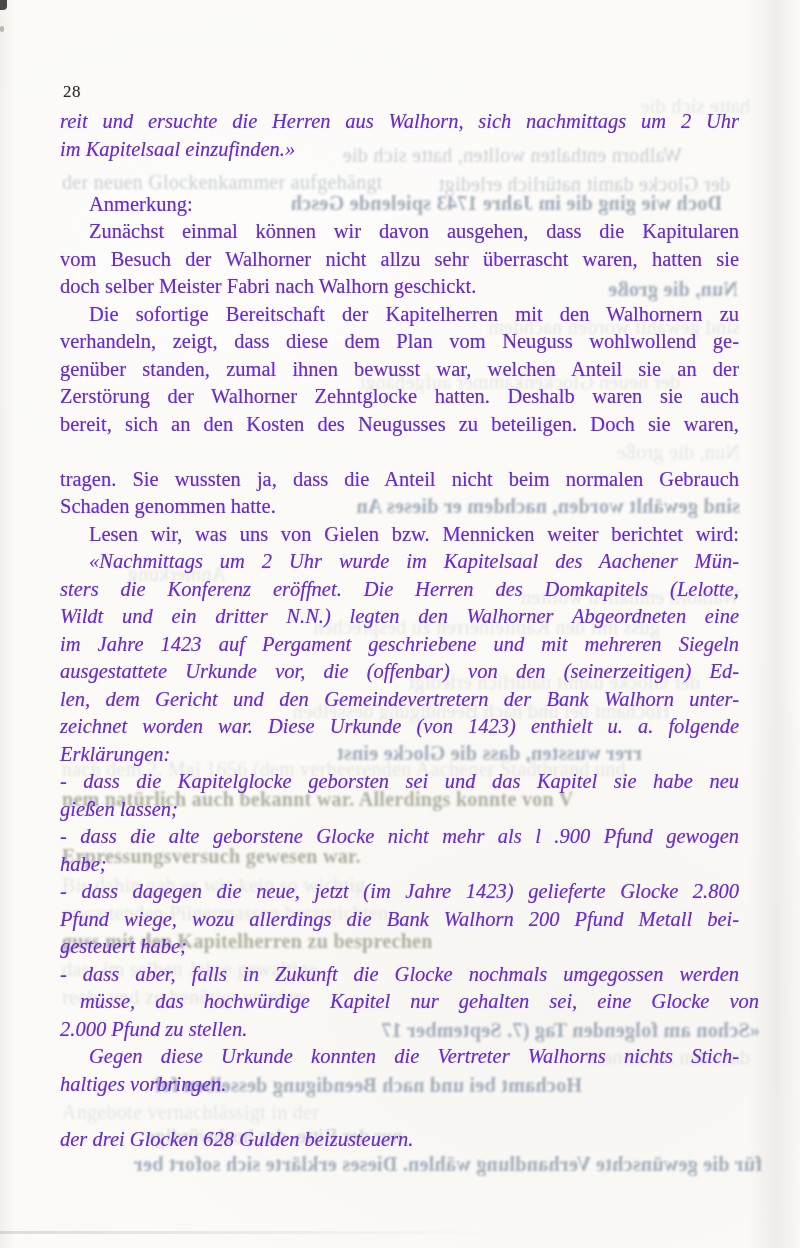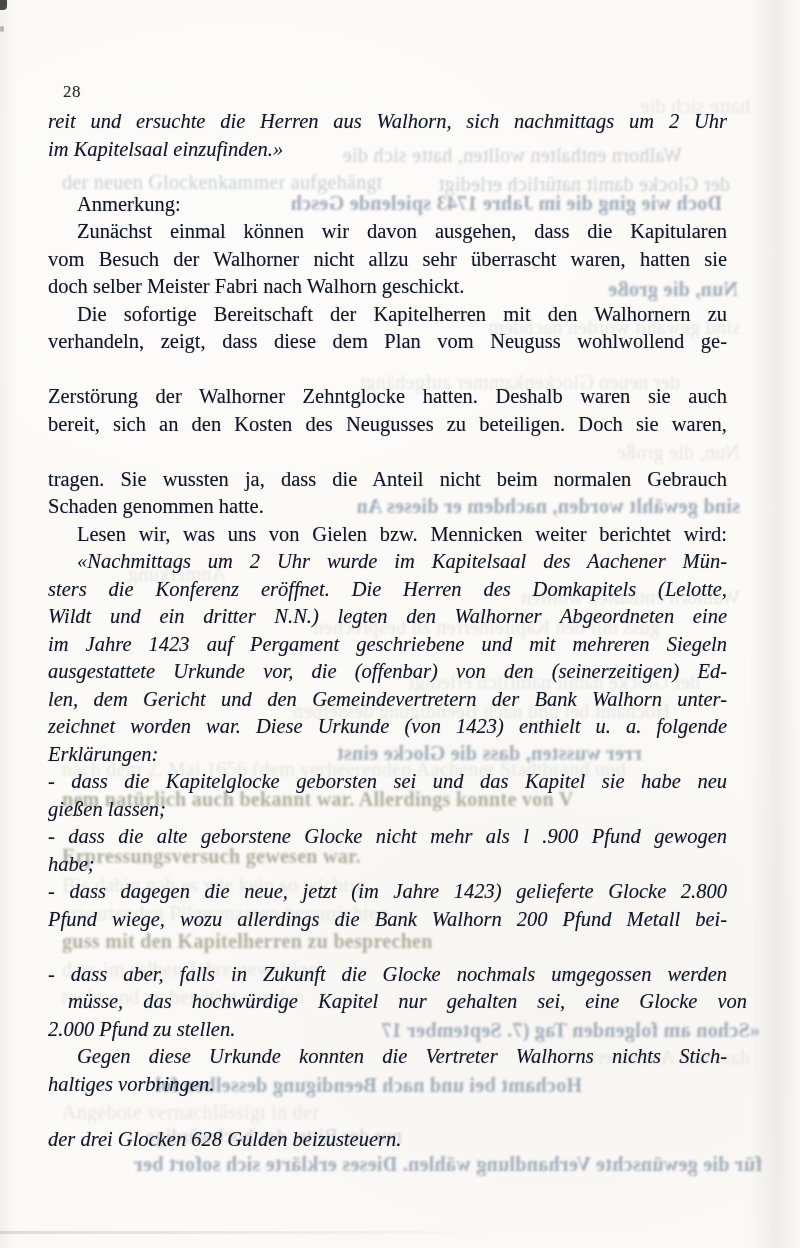--- a/index.html
+++ b/index.html
@@ -27,23 +27,23 @@
     background:linear-gradient(to right, rgba(148,142,133,.28), rgba(148,142,133,0));
   }
   .speck-a{position:absolute;left:0;top:0;width:7px;height:10px;background:#4a4844;border-radius:0 0 4px 0;}
   .speck-b{position:absolute;left:0;top:26px;width:4px;height:6px;background:#b9b5ae;border-radius:2px;}
   .page-number{
     position:absolute;left:63px;top:82px;font-size:17px;color:#2e2d2b;
     letter-spacing:.5px;text-shadow:0 0 1px rgba(46,45,43,.35);
   }
   .text-layer,.ghost-layer{position:absolute;inset:0;}
   .line{
-    position:absolute;left:48px;width:679px;height:28px;
+    position:absolute;left:60px;width:679px;height:28px;
     box-sizing:border-box;
-    font-size:20.5px;line-height:27.5px;color:#0f172a;
+    font-size:20.5px;line-height:27.5px;color:#6d28d9;
     text-shadow:0 0 1px rgba(43,42,40,.38);
     white-space:nowrap;
   }
   .line.justify{white-space:normal;text-align:justify;text-align-last:justify;}
   .line.italic{font-style:italic;}
   .line.indent{padding-left:29px;}
   .ghost{
     position:absolute;font-size:20px;line-height:24px;white-space:nowrap;
     filter:blur(1.1px);letter-spacing:.3px;overflow:hidden;pointer-events:none;
   }
@@ -93,39 +93,41 @@
   <div class="page-number">28</div>
   <div class="text-layer" id="text-layer">
       <div class="line italic justify" style="top: 108px;">reit und ersuchte die Herren aus Walhorn, sich nachmittags um 2 Uhr</div>
       <div class="line italic" style="top: 135.5px;">im Kapitelsaal einzufinden.»</div>
       <div class="line indent" style="top: 190.5px;">Anmerkung:</div>
       <div class="line indent justify" style="top: 218px;">Zunächst einmal können wir davon ausgehen, dass die Kapitularen</div>
       <div class="line justify" style="top: 245.5px;">vom Besuch der Walhorner nicht allzu sehr überrascht waren, hatten sie</div>
       <div class="line" style="top: 273px;">doch selber Meister Fabri nach Walhorn geschickt.</div>
       <div class="line indent justify" style="top: 300.5px;">Die sofortige Bereitschaft der Kapitelherren mit den Walhornern zu</div>
       <div class="line justify" style="top: 328px;">verhandeln, zeigt, dass diese dem Plan vom Neuguss wohlwollend ge-</div>
+      <div class="line justify" style="top: 355.5px;">genüber standen, zumal ihnen bewusst war, welchen Anteil sie an der</div>
       <div class="line justify" style="top: 383px;">Zerstörung der Walhorner Zehntglocke hatten. Deshalb waren sie auch</div>
       <div class="line justify" style="top: 410.5px;">bereit, sich an den Kosten des Neugusses zu beteiligen. Doch sie waren,</div>
       <div class="line justify" style="top: 465.5px;">tragen. Sie wussten ja, dass die Anteil nicht beim normalen Gebrauch</div>
       <div class="line" style="top: 493px;">Schaden genommen hatte.</div>
       <div class="line indent justify" style="top: 520.5px;">Lesen wir, was uns von Gielen bzw. Mennicken weiter berichtet wird:</div>
       <div class="line italic indent justify" style="top: 548px;">«Nachmittags um 2 Uhr wurde im Kapitelsaal des Aachener Mün-</div>
       <div class="line italic justify" style="top: 575.5px;">sters die Konferenz eröffnet. Die Herren des Domkapitels (Lelotte,</div>
       <div class="line italic justify" style="top: 603px;">Wildt und ein dritter N.N.) legten den Walhorner Abgeordneten eine</div>
       <div class="line italic justify" style="top: 630.5px;">im Jahre 1423 auf Pergament geschriebene und mit mehreren Siegeln</div>
       <div class="line italic justify" style="top: 658px;">ausgestattete Urkunde vor, die (offenbar) von den (seinerzeitigen) Ed-</div>
       <div class="line italic justify" style="top: 685.5px;">len, dem Gericht und den Gemeindevertretern der Bank Walhorn unter-</div>
       <div class="line italic justify" style="top: 713px;">zeichnet worden war. Diese Urkunde (von 1423) enthielt u. a. folgende</div>
       <div class="line italic" style="top: 740.5px;">Erklärungen:</div>
       <div class="line italic justify" style="top: 768px;">- dass die Kapitelglocke geborsten sei und das Kapitel sie habe neu</div>
       <div class="line italic" style="top: 795.5px;">gießen lassen;</div>
       <div class="line italic justify" style="top: 823px;">- dass die alte geborstene Glocke nicht mehr als l .900 Pfund gewogen</div>
       <div class="line italic" style="top: 850.5px;">habe;</div>
       <div class="line italic justify" style="top: 878px;">- dass dagegen die neue, jetzt (im Jahre 1423) gelieferte Glocke 2.800</div>
       <div class="line italic justify" style="top: 905.5px;">Pfund wiege, wozu allerdings die Bank Walhorn 200 Pfund Metall bei-</div>
+      <div class="line italic" style="top: 933px;">gesteuert habe;</div>
       <div class="line italic justify" style="top: 960.5px;">- dass aber, falls in Zukunft die Glocke nochmals umgegossen werden</div>
       <div class="line italic justify" style="top: 988px; margin-left: 20px;">müsse, das hochwürdige Kapitel nur gehalten sei, eine Glocke von</div>
       <div class="line italic" style="top: 1015.5px;">2.000 Pfund zu stellen.</div>
       <div class="line italic indent justify" style="top: 1043px;">Gegen diese Urkunde konnten die Vertreter Walhorns nichts Stich-</div>
       <div class="line italic" style="top: 1070.5px;">haltiges vorbringen.</div>
       <div class="line italic" style="top: 1125.5px;">der drei Glocken 628 Gulden beizusteuern.</div>
     </div>
   <div class="edge-shade-right"></div>
   <div class="edge-shade-left"></div>
   <div class="bottom-scan-line"></div>

